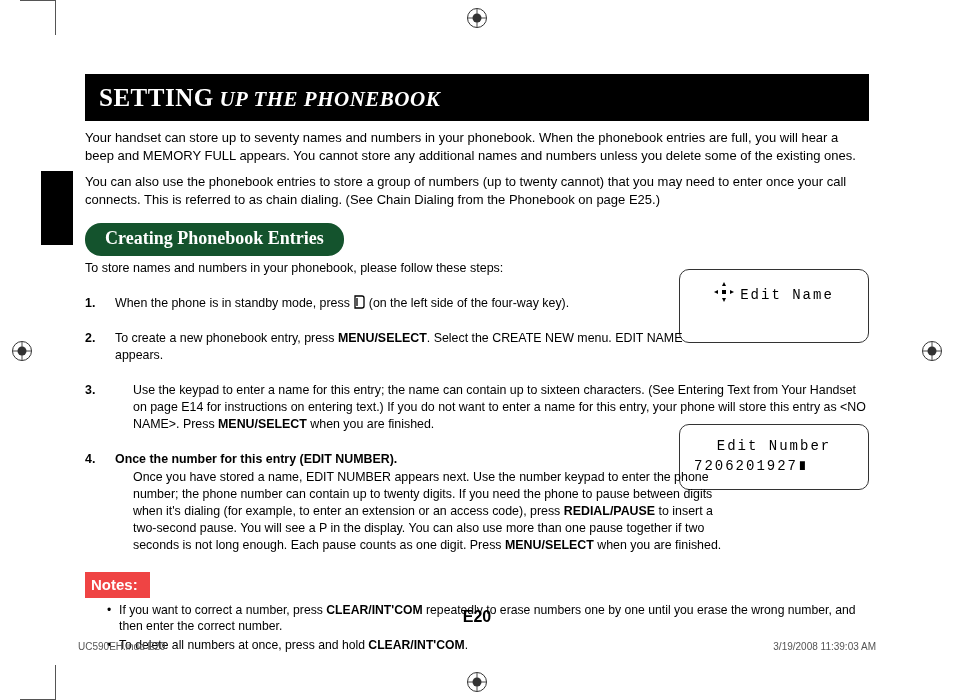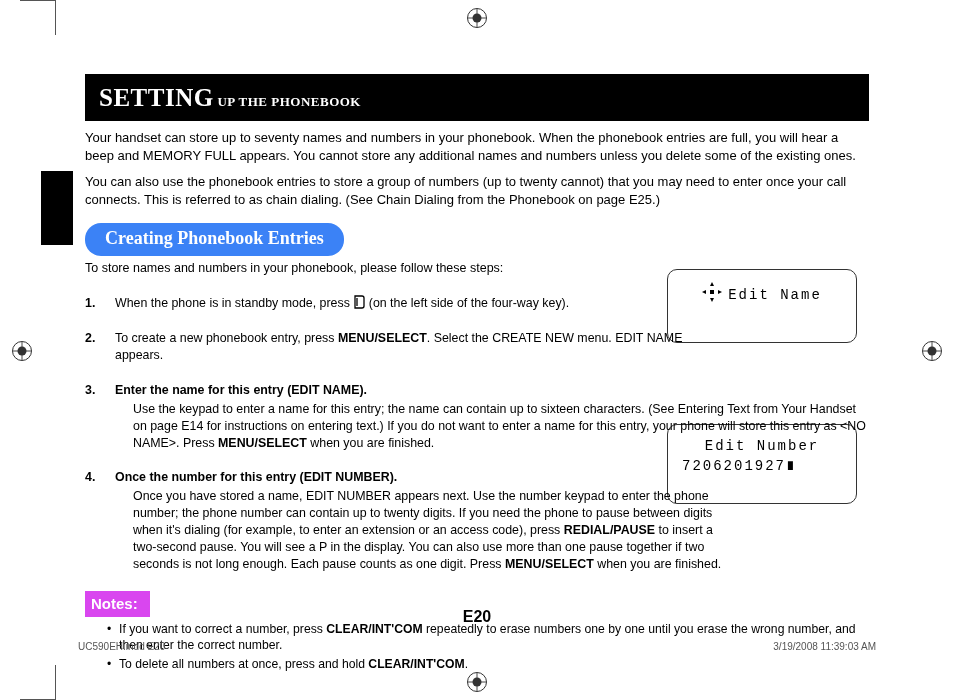--- a/index.html
+++ b/index.html
@@ -57,39 +57,40 @@
     color: #fff;
     padding: 6px 14px;
     font-family: Georgia, 'Times New Roman', serif;
     font-weight: bold;
   }
   .title-big {
     font-size: 25px;
     letter-spacing: 0.5px;
   }
   .title-small {
-    font-size: 13px;
+    font-size: 21px;
     letter-spacing: 0.5px;
+    font-style: italic;
   }
   .intro {
     margin: 8px 0 6px 0;
     font-size: 13px;
     line-height: 1.38;
   }
   .black-tab {
     position: absolute;
     top: 97px;
     left: -44px;
     width: 32px;
     height: 74px;
     background: #000;
   }
   .subheader {
     display: inline-block;
-    background: #3b82f6;
+    background: #14532d;
     color: #fff;
     font-family: Georgia, 'Times New Roman', serif;
     font-weight: bold;
     font-size: 18px;
     padding: 3px 20px 5px 20px;
     border-radius: 16px;
     margin-top: 8px;
   }
   .follow {
     font-size: 12.5px;
@@ -113,43 +114,43 @@
     content: counter(item) ".";
     position: absolute;
     left: 0;
     top: 0;
     font-weight: bold;
   }
   .step-title { font-weight: bold; }
   .step-body { margin-left: 18px; margin-top: 2px; }
   .lcd {
     position: absolute;
-    right: 12px;
+    right: 0;
     border: 1.5px solid #333;
     border-radius: 10px;
     width: 190px;
     background: #fff;
     padding: 12px 14px;
     font-family: "Courier New", monospace;
     font-size: 14px;
     letter-spacing: 2px;
     text-align: center;
     box-sizing: border-box;
   }
   .lcd1 { top: 195px; height: 74px;}
-  .lcd2 { top: 350px; height: 80px;}
+  .lcd2 { top: 350px; height: 66px;}
   .lcd-icon {
     display: inline-block;
     vertical-align: middle;
     margin-right: 6px;
   }
   .lcd-line { white-space: nowrap; }
   .notes-label {
     display: inline-block;
-    background: #d946ef;
+    background: #ef4444;
     color: #fff;
     font-weight: bold;
     font-size: 15px;
     padding: 2px 12px 3px 6px;
     margin-top: 12px;
     font-family: Arial, sans-serif;
     font-stretch: condensed;
   }
   ul.notes {
     margin: 4px 0 0 22px;
@@ -270,21 +271,20 @@
     <ol class="steps">
       <li>
         <span>When the phone is in standby mode, press </span><span class="icon-phonebook"><svg viewBox="0 0 12 14">
               <path d="M2 1 h7 a2 2 0 0 1 2 2 v8 a2 2 0 0 1 -2 2 h-7 z M2 1 v12 M4 3 v8" fill="none" stroke="#000" stroke-width="1.3"></path>
             </svg></span><span> (on the left side of the four-way key).</span>
       </li>
       <li class="narrow1">
         <span>To create a new phonebook entry, press </span><b>MENU/SELECT</b><span>. Select the CREATE NEW menu. EDIT NAME appears.</span>
       </li>
       <li>
-        <span class="step-title">Enter the name for this entry (EDIT NAME).</span>
         <div class="step-body">
           <span>Use the keypad to enter a name for this entry; the name can contain up to sixteen characters. (See Entering Text from Your Handset on page E14 for instructions on entering text.) If you do not want to enter a name for this entry, your phone will store this entry as &lt;NO NAME&gt;. Press </span><b>MENU/SELECT</b><span> when you are finished.</span>
         </div>
       </li>
       <li>
         <span class="step-title">Once the number for this entry (EDIT NUMBER).</span>
         <div class="step-body">
           <span class="narrow2" style="display:inline">
             <span style="display:block;max-width:588px">
               <span>Once you have stored a name, EDIT NUMBER appears next. Use the number keypad to enter the phone number; the phone number can contain up to twenty digits. If you need the phone to pause between digits when it's dialing (for example, to enter an extension or an access code), press </span><b>REDIAL/PAUSE</b><span> to insert a two-second pause. You will see a P in the display. You can also use more than one pause together if two</span>

